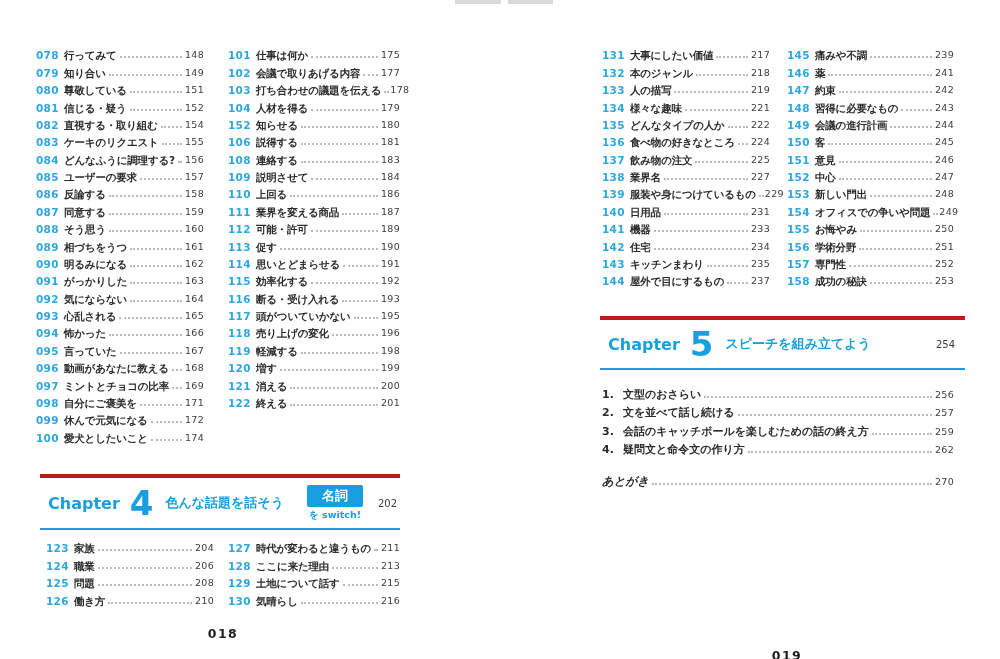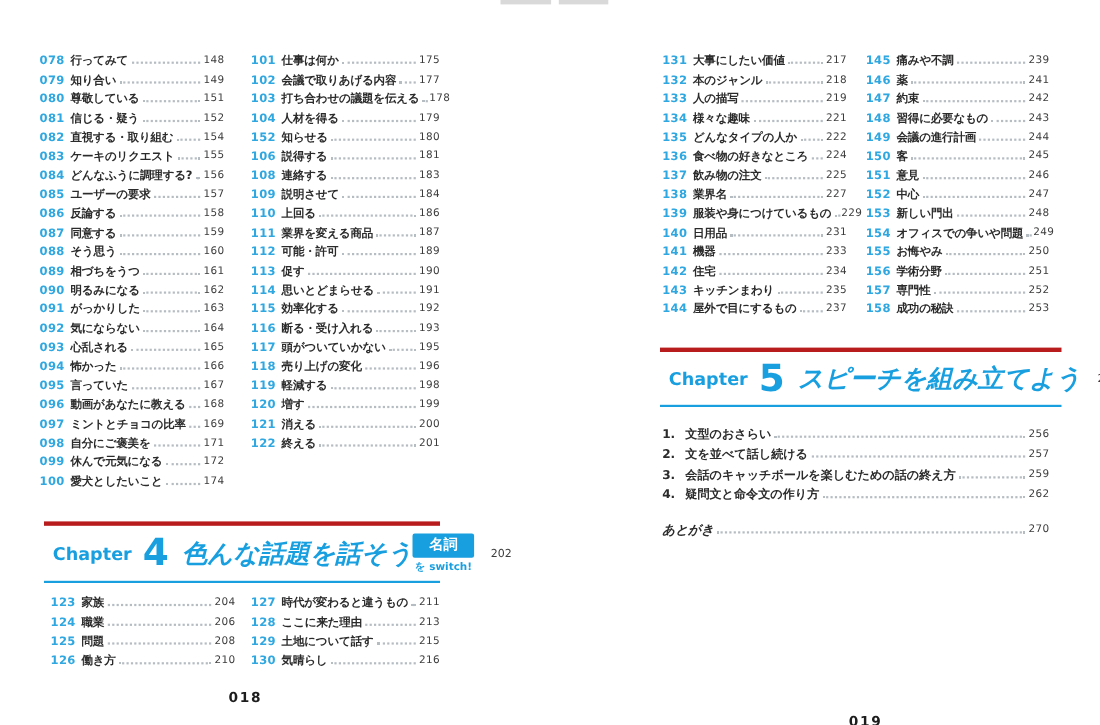--- a/index.html
+++ b/index.html
@@ -23,21 +23,21 @@
   .entry .num{color:#2fa7e0;font-weight:bold;font-size:10.5px;width:21px;flex:none;letter-spacing:.3px;line-height:14px;}
   .entry .title{font-weight:bold;font-size:10.5px;white-space:nowrap;margin-left:7px;line-height:14px;letter-spacing:-0.2px;}
   .leader{flex:1;border-bottom:2px dotted #b5bcc2;margin:0 3px 4px 3px;min-width:3px;}
   .entry .page{font-size:9.5px;color:#3c3c3c;line-height:14px;flex:none;letter-spacing:.3px;}
 
   .chapter-block{position:absolute;border-top:4px solid #b91c1c;border-bottom:2px solid #189fe0;display:flex;align-items:center;}
   #ch4{left:40px;top:474px;width:360px;height:50px;}
   #ch5{left:600px;top:316px;width:365px;height:48px;}
   .ch-label{color:#189fe0;font-weight:bold;font-size:16px;margin-left:8px;flex:none;}
   .ch-num{color:#189fe0;font-weight:bold;font-size:34px;margin-left:10px;line-height:34px;flex:none;}
-  .ch-title{color:#189fe0;font-weight:bold;font-size:23px;margin-left:12px;white-space:nowrap;flex:none;font-style:italic;}
+  .ch-title{color:#189fe0;font-weight:bold;font-size:13px;margin-left:12px;white-space:nowrap;flex:none;}
   .badge-wrap{margin-left:auto;width:56px;text-align:center;flex:none;}
   .badge{background:#189fe0;color:#ffffff;font-weight:bold;font-size:13px;height:22px;line-height:22px;border-radius:2px;}
   .badge-sub{color:#189fe0;font-weight:bold;font-size:9.5px;margin-top:2px;white-space:nowrap;}
   .ch-page{font-size:10px;color:#3c3c3c;flex:none;width:34px;text-align:right;padding-right:3px;}
   #ch5 .ch-page{margin-left:auto;padding-right:10px;}
 
   #sections{position:absolute;left:602px;top:383px;width:352px;display:flex;flex-direction:column;}
   .section-row{display:flex;align-items:flex-end;height:18.6px;}
   .section-row .snum{font-weight:bold;font-size:11px;width:17px;flex:none;line-height:15px;}
   .section-row .stitle{font-weight:bold;font-size:11px;white-space:nowrap;margin-left:4px;line-height:15px;}

